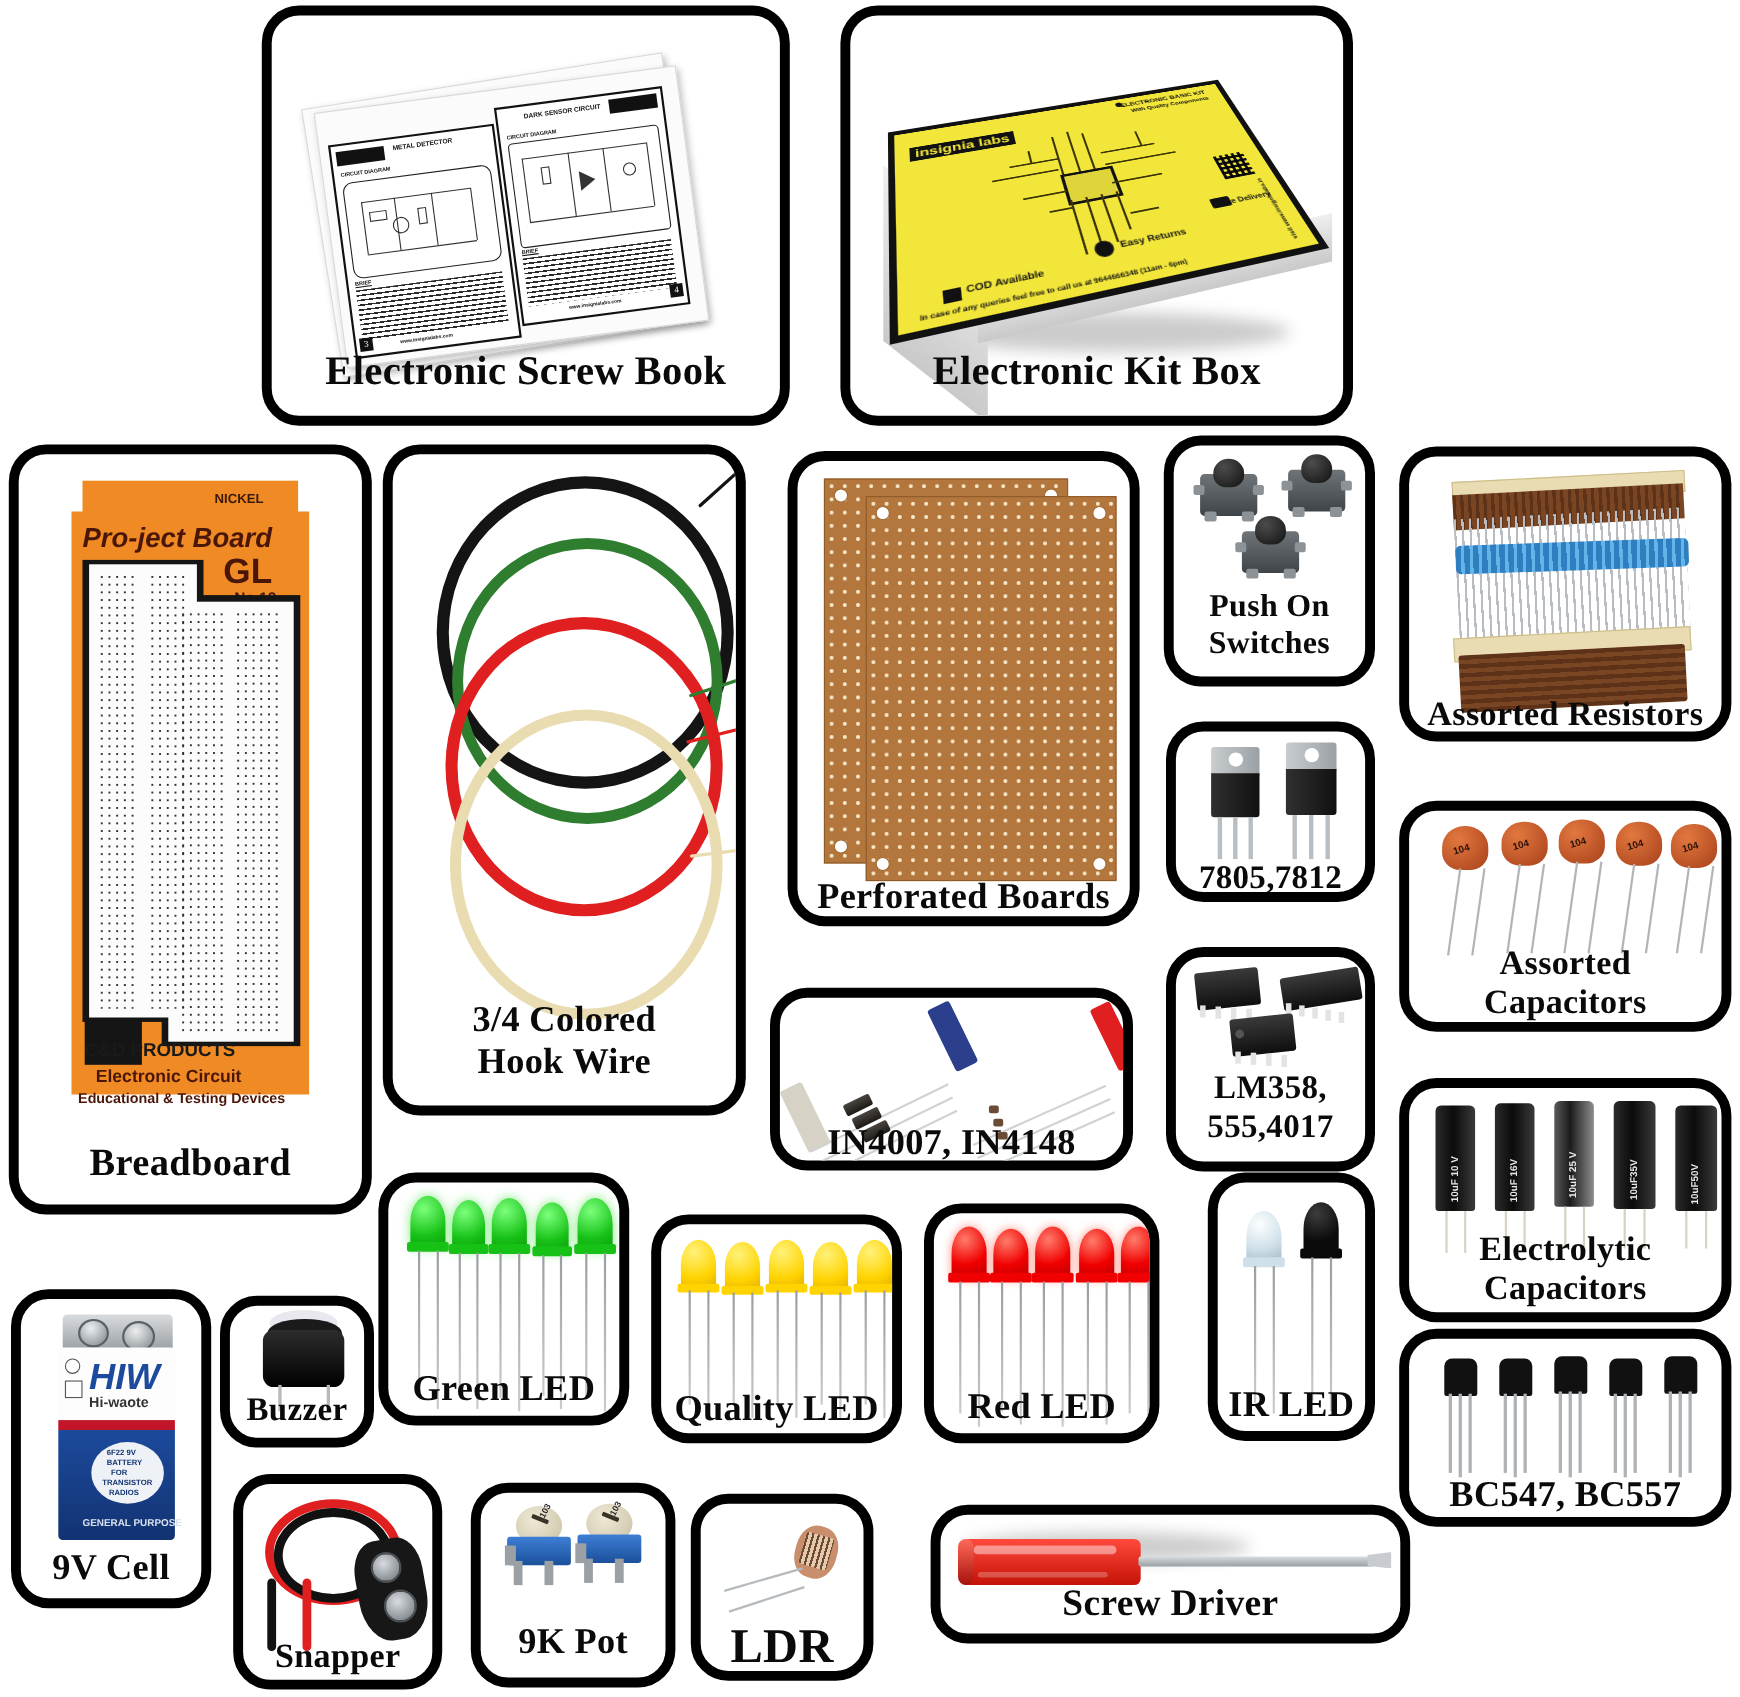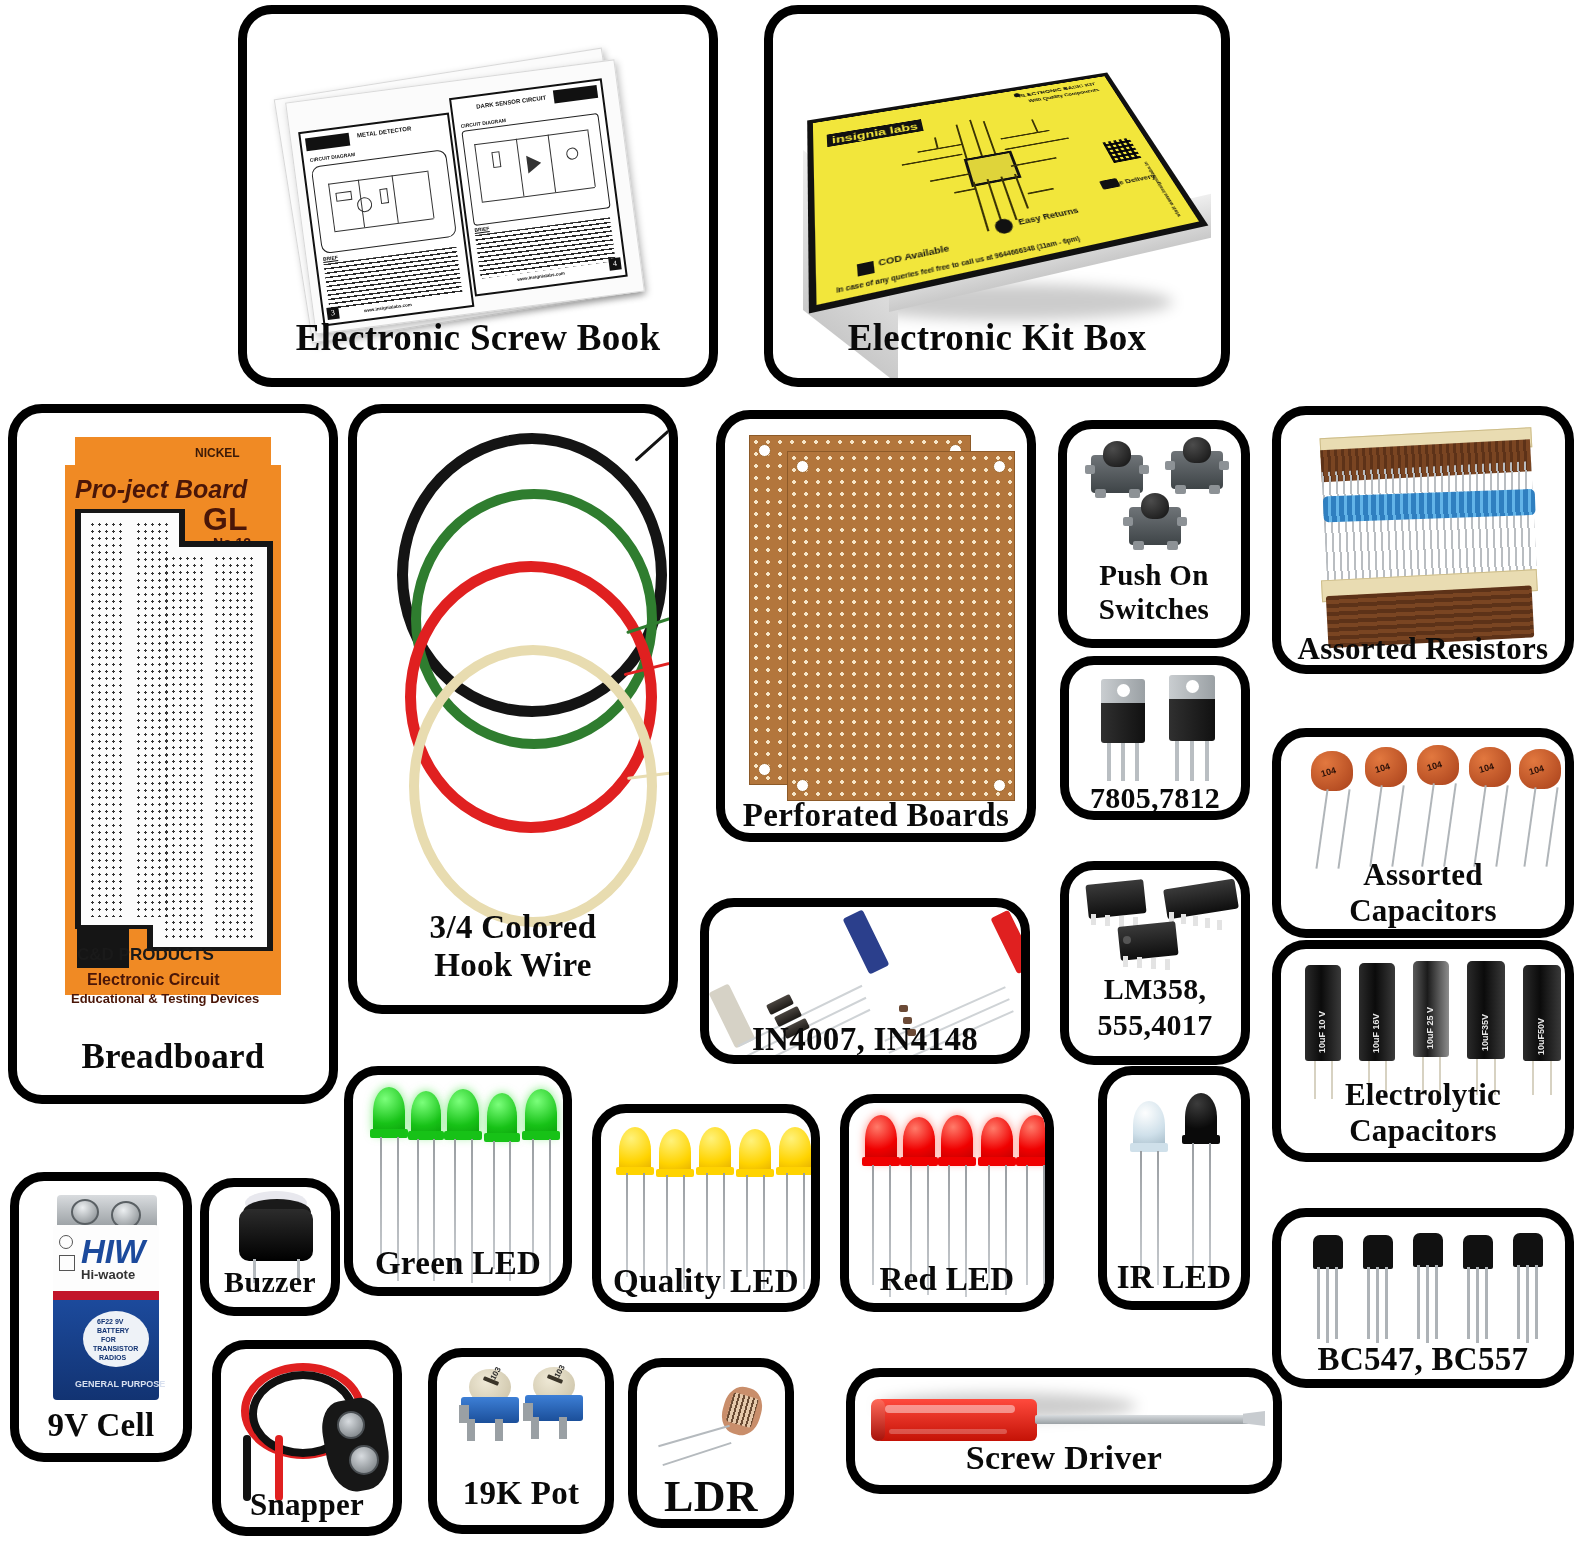--- a/index.html
+++ b/index.html
@@ -288,21 +288,21 @@
     <div class="pcb" style="left:62px;top:32px;width:226px;height:348px;">
       <div class="pcbHole" style="left:8px;top:8px;"></div>
       <div class="pcbHole" style="right:8px;top:8px;"></div>
       <div class="pcbHole" style="left:8px;bottom:8px;"></div>
       <div class="pcbHole" style="right:8px;bottom:8px;"></div>
     </div>
   </div>
   <div class="cap" style="top:380px;font-size:33px;">Perforated Boards</div>
 </div>
 
-<div class="panel" style="left:1058px;top:420px;width:192px;height:228px;">
+<div class="panel" style="left:1058px;top:396px;width:192px;height:228px;">
   <div class="art">
     <div>
       <div class="swBody" style="left:24px;top:26px;width:52px;height:38px;"></div>
       <div class="swBtn" style="left:36px;top:12px;width:28px;height:26px;"></div>
       <div class="swPin" style="left:18px;top:36px;width:10px;height:9px;"></div>
       <div class="swPin" style="left:72px;top:36px;width:10px;height:9px;"></div>
       <div class="swPin" style="left:28px;top:60px;width:11px;height:9px;"></div>
       <div class="swPin" style="left:62px;top:60px;width:11px;height:9px;"></div>
     </div>
     <div>
@@ -395,21 +395,21 @@
       <div class="ccBody" style="left:238px;top:12px;width:42px;height:40px;"></div>
       <div class="ccTxt" style="left:248px;top:28px;transform:rotate(-16deg);">104</div>
       <div class="ccLeg" style="left:248px;top:50px;height:80px;transform:rotate(8deg);"></div>
       <div class="ccLeg" style="left:270px;top:50px;height:80px;transform:rotate(8deg);"></div>
     </div>
   </div>
   <div class="cap" style="top:122px;font-size:31px;">Assorted</div>
   <div class="cap" style="top:158px;font-size:31px;">Capacitors</div>
 </div>
 
-<div class="panel" style="left:1272px;top:940px;width:302px;height:222px;">
+<div class="panel" style="left:1272px;top:980px;width:302px;height:222px;">
   <div class="art">
     <div>
       <div class="elBody" style="left:24px;top:16px;width:36px;height:96px;"></div>
       <div class="elTxt" style="left:36px;top:104px;">10uF 10 V</div>
       <div class="elLeg" style="left:33px;top:112px;height:38px;"></div>
       <div class="elLeg" style="left:50px;top:112px;height:38px;"></div>
     </div>
     <div>
       <div class="elBody" style="left:78px;top:14px;width:36px;height:98px;"></div>
       <div class="elTxt" style="left:90px;top:104px;">10uF 16V</div>
@@ -751,21 +751,21 @@
     <div>
       <div class="potDial" style="left:96px;top:10px;width:42px;height:36px;"></div>
       <div class="potSlot" style="left:110px;top:20px;width:16px;height:4px;transform:rotate(22deg);"></div>
       <div class="ccTxt" style="left:116px;top:10px;font-size:8px;color:#2a2a2a;transform:rotate(-62deg);">103</div>
       <div class="potBase" style="left:88px;top:38px;width:58px;height:26px;"></div>
       <div class="potLeg" style="left:86px;top:46px;width:10px;height:18px;"></div>
       <div class="potLeg" style="left:94px;top:60px;width:8px;height:22px;"></div>
       <div class="potLeg" style="left:122px;top:60px;width:8px;height:22px;"></div>
     </div>
   </div>
-  <div class="cap" style="top:120px;font-size:33px;">19K Pot</div>
+  <div class="cap" style="top:120px;font-size:33px;">9K Pot</div>
 </div>
 
 <div class="panel" style="left:628px;top:1358px;width:166px;height:170px;">
   <div class="art">
     <div class="ldrFace" style="left:86px;top:20px;width:38px;height:48px;transform:rotate(16deg);">
       <div class="ldrZig" style="left:6px;top:8px;width:26px;height:30px;border-radius:3px;"></div>
     </div>
     <div class="ldrLead" style="left:20px;top:68px;width:74px;transform:rotate(-16deg);"></div>
     <div class="ldrLead" style="left:24px;top:86px;width:72px;transform:rotate(-18deg);"></div>
   </div>

